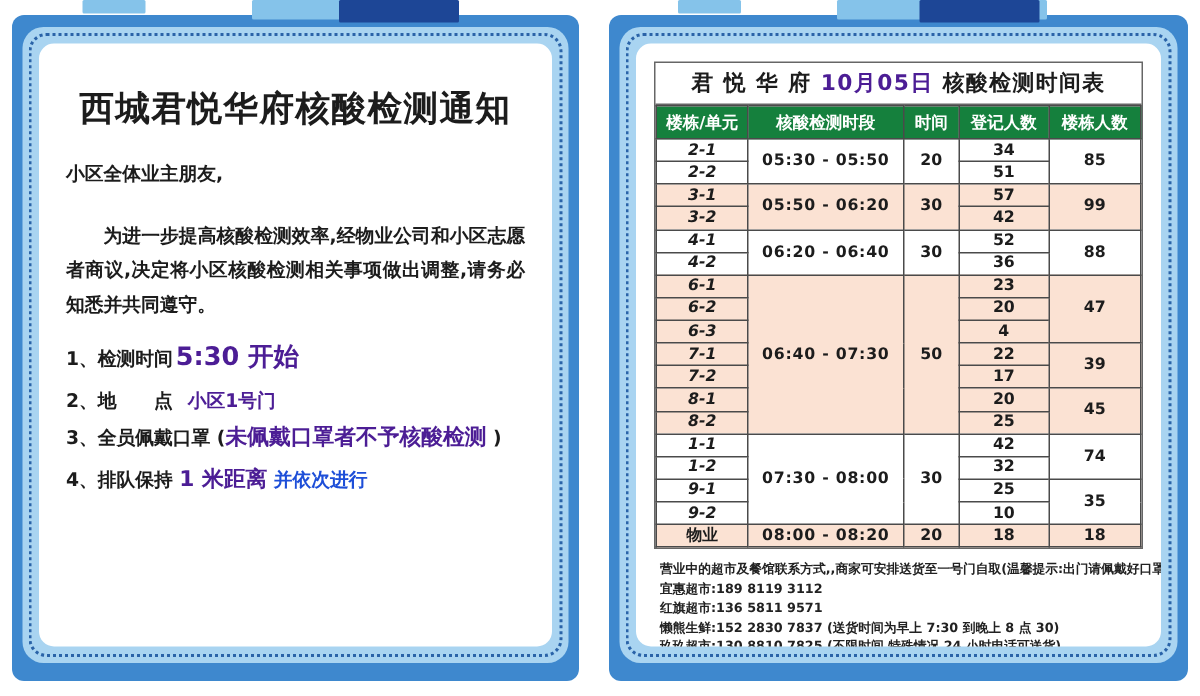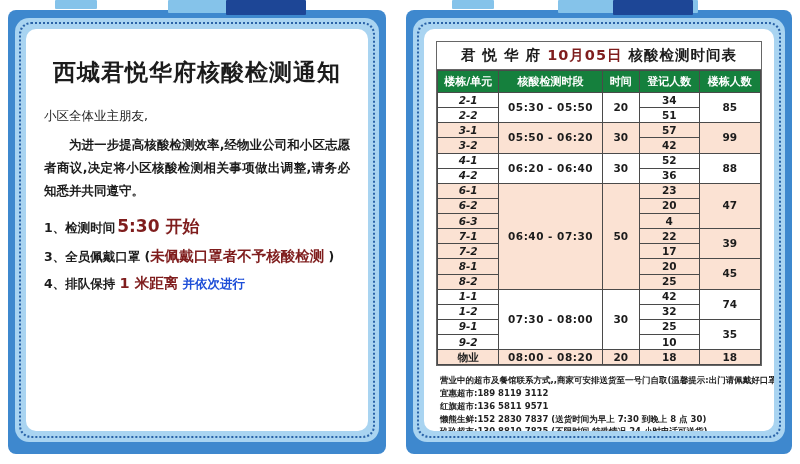--- a/index.html
+++ b/index.html
@@ -19,26 +19,26 @@
                    border-radius:12px;pointer-events:none;}
   .card-inner{position:relative;height:100%;background:#ffffff;border-radius:10px;
               box-sizing:border-box;overflow:hidden;z-index:1;}
   
   .tape{position:absolute;top:0;border-radius:1px;z-index:5;}
   .tape.light{background:#85c3ea;}
   .tape.dark{background:#1d4696;}
   
   .notice{padding:14px 18px 8px 18px;color:#1c1c1c;}
   .notice-title{text-align:center;font-size:23px;font-weight:700;margin:14px 0 20px 0;letter-spacing:1px;}
-  .salutation{font-size:12.5px;font-weight:400;margin-bottom:8px;}
+  .salutation{font-size:12.5px;font-weight:700;margin-bottom:20px;}
   .para{font-size:12.5px;font-weight:600;line-height:1.85;text-indent:2em;margin:0 0 2px 0;text-align:justify;}
   .rules{margin-top:12px;}
   .rule-item{font-size:12.5px;font-weight:700;margin-bottom:6.5px;line-height:1.45;}
   .seg-k{color:#1c1c1c;}
-  .seg-red{color:#7f1d1d;}
+  .seg-red{color:#4c1d95;}
   .seg-blue{color:#1d4ed8;}
   .seg-lg{font-size:14.5px;font-weight:700;}
   .seg-xl{font-size:17px;font-weight:700;}
   .seg-gap{margin-left:2px;}
   .seg-gapsm{margin-left:10px;}
   
   .sheet{padding:12px 12px 4px 12px;}
   .timetable{border:1.5px solid #666;background:#fff;}
   .tt-title{font-size:14.5px;font-weight:700;text-align:center;padding:4px 0;color:#111;
             border-bottom:1px solid #666;letter-spacing:1px;}
@@ -67,20 +67,21 @@
 
 <div class="card left">
   <div class="card-mid">
     <div class="card-inner">
       <div class="notice">
         <div class="notice-title">西城君悦华府核酸检测通知</div>
         <div class="salutation">小区全体业主朋友,</div>
         <p class="para">为进一步提高核酸检测效率,经物业公司和小区志愿者商议,决定将小区核酸检测相关事项做出调整,请务必知悉并共同遵守。</p>
         <div class="rules" id="rules-list">
             <div class="rule-item"><span class="seg-k">1、检测时间</span><span class="seg-red seg-xl seg-gap">5:30 开始</span></div>
+            <div class="rule-item"><span class="seg-k">2、地　　点</span><span class="seg-red seg-gapsm">小区1号门</span></div>
             <div class="rule-item"><span class="seg-k">3、全员佩戴口罩 (</span><span class="seg-red seg-lg">未佩戴口罩者不予核酸检测</span><span class="seg-k"> )</span></div>
             <div class="rule-item"><span class="seg-k">4、排队保持 </span><span class="seg-red seg-lg">1 米距离</span><span class="seg-blue"> 并依次进行</span></div>
           </div>
 
       </div>
     </div>
   </div>
 </div>
 
 <div class="card right">

